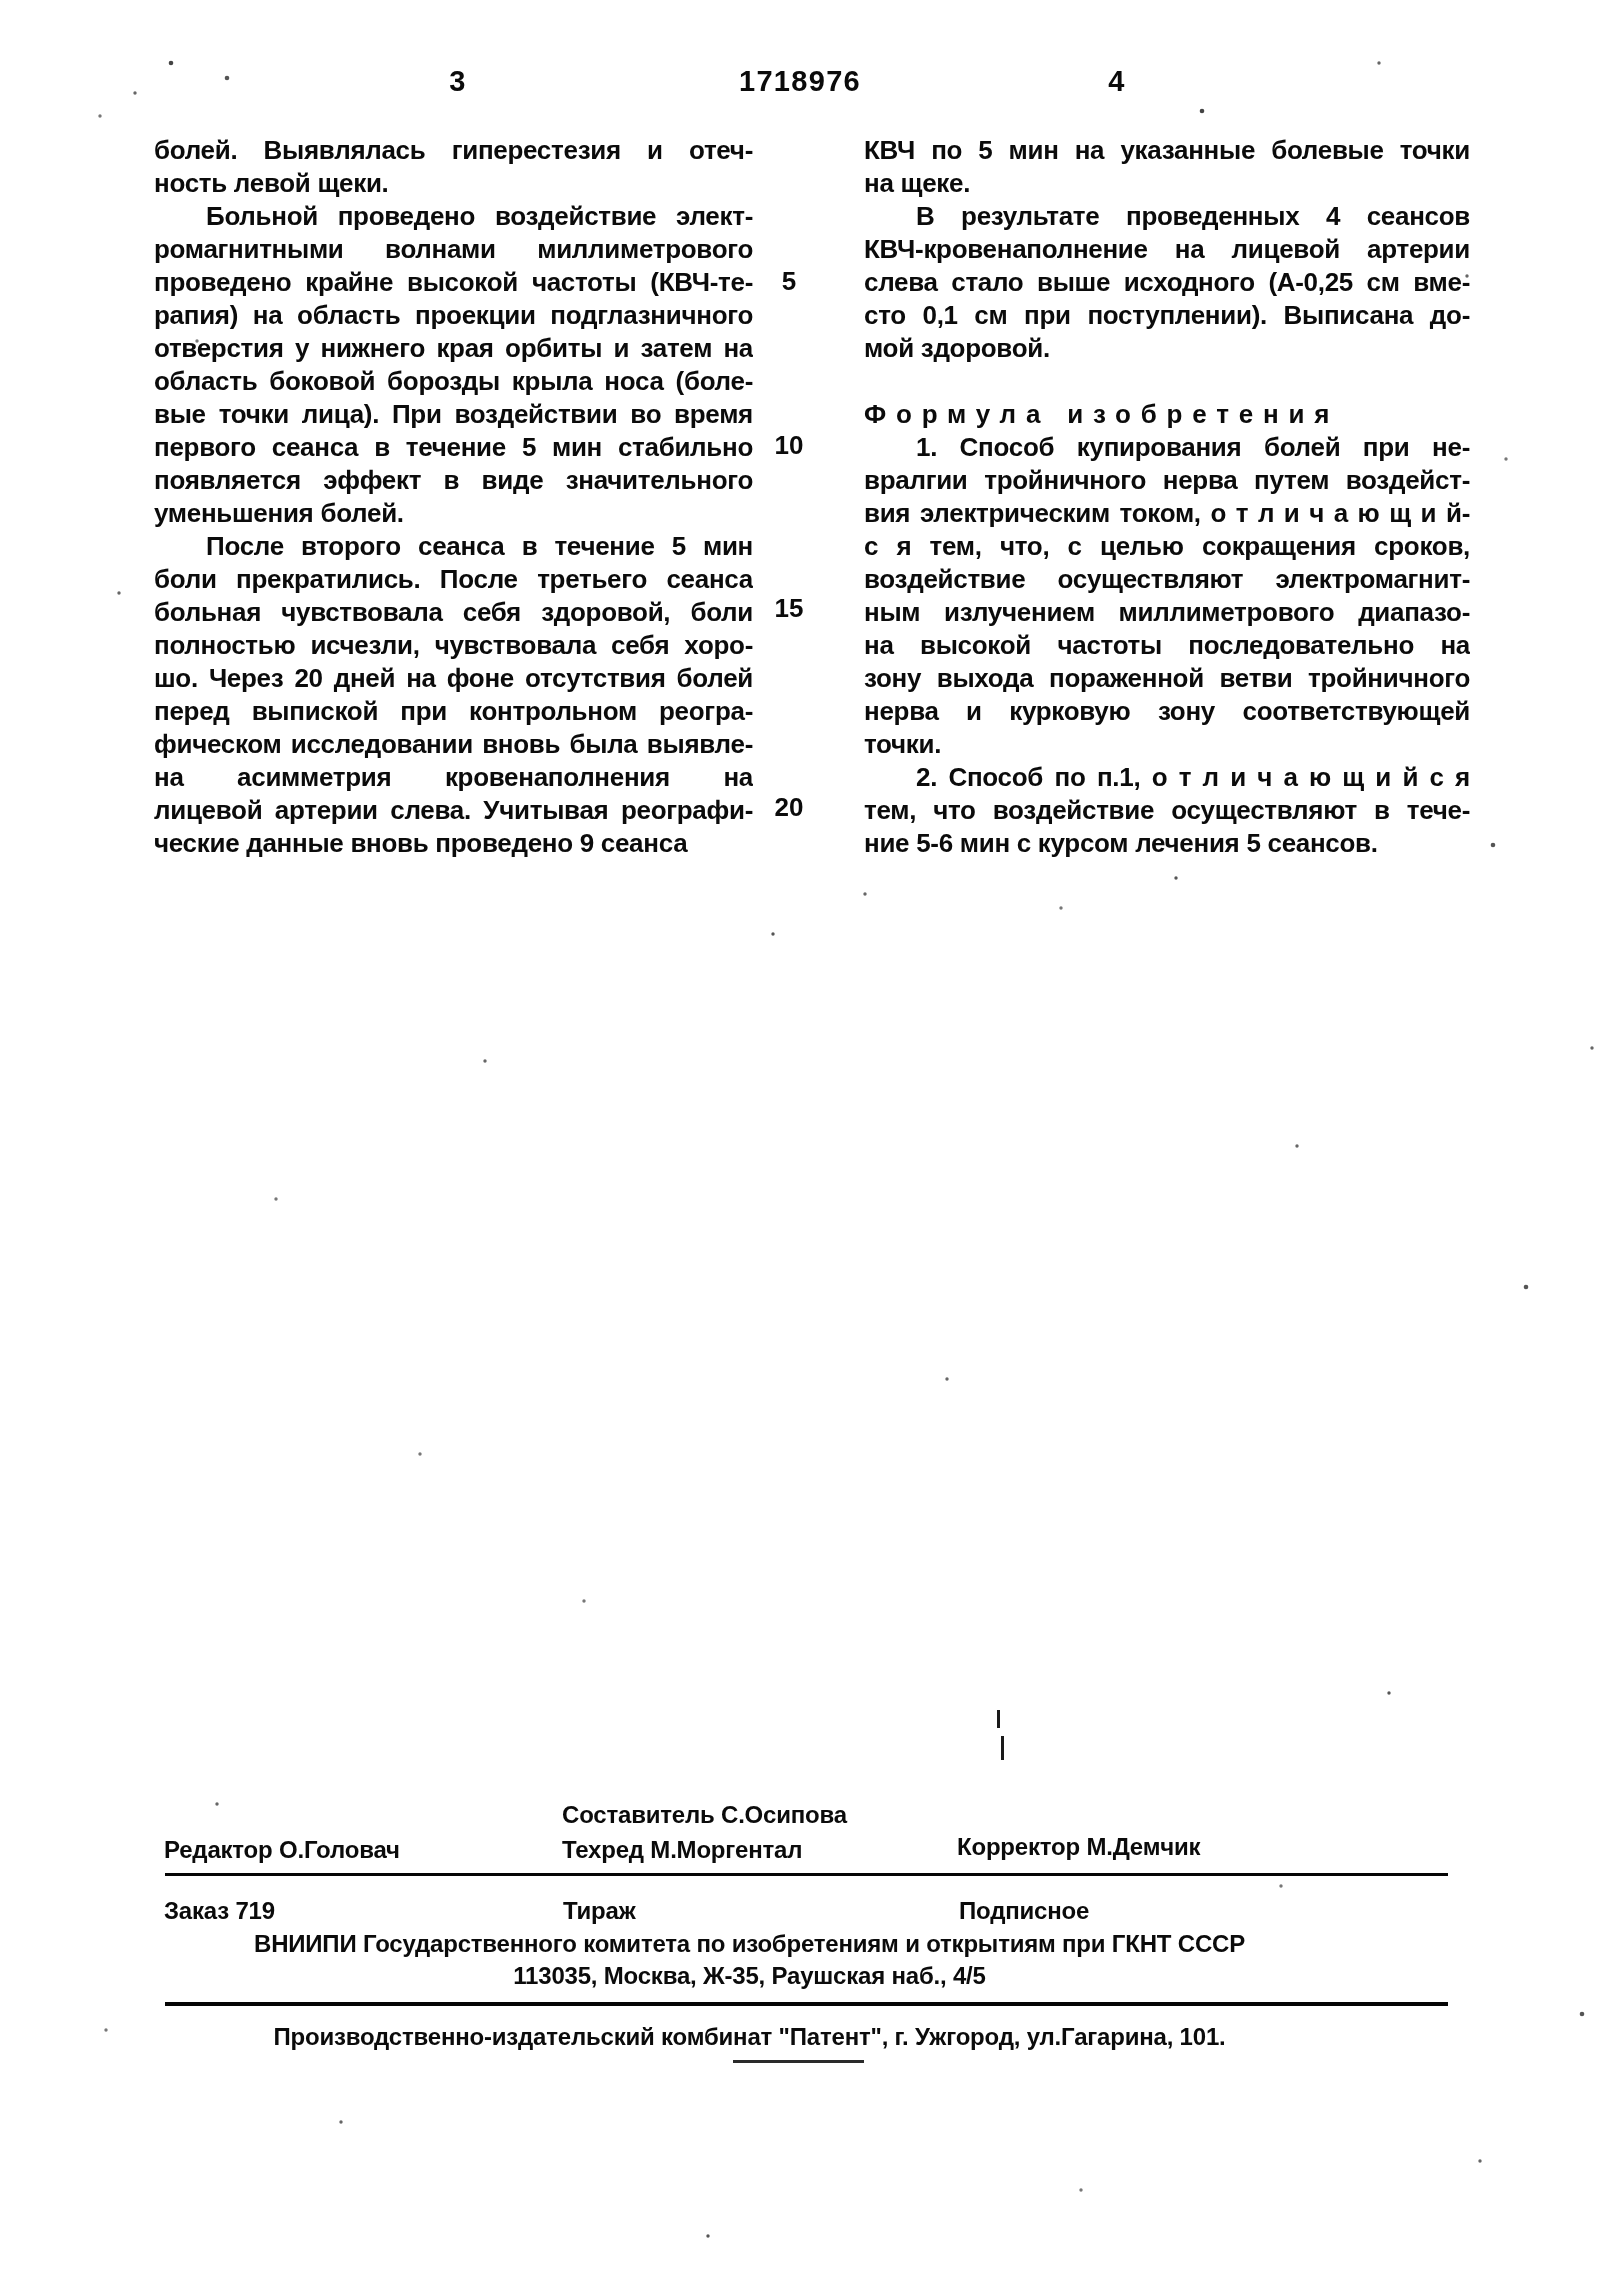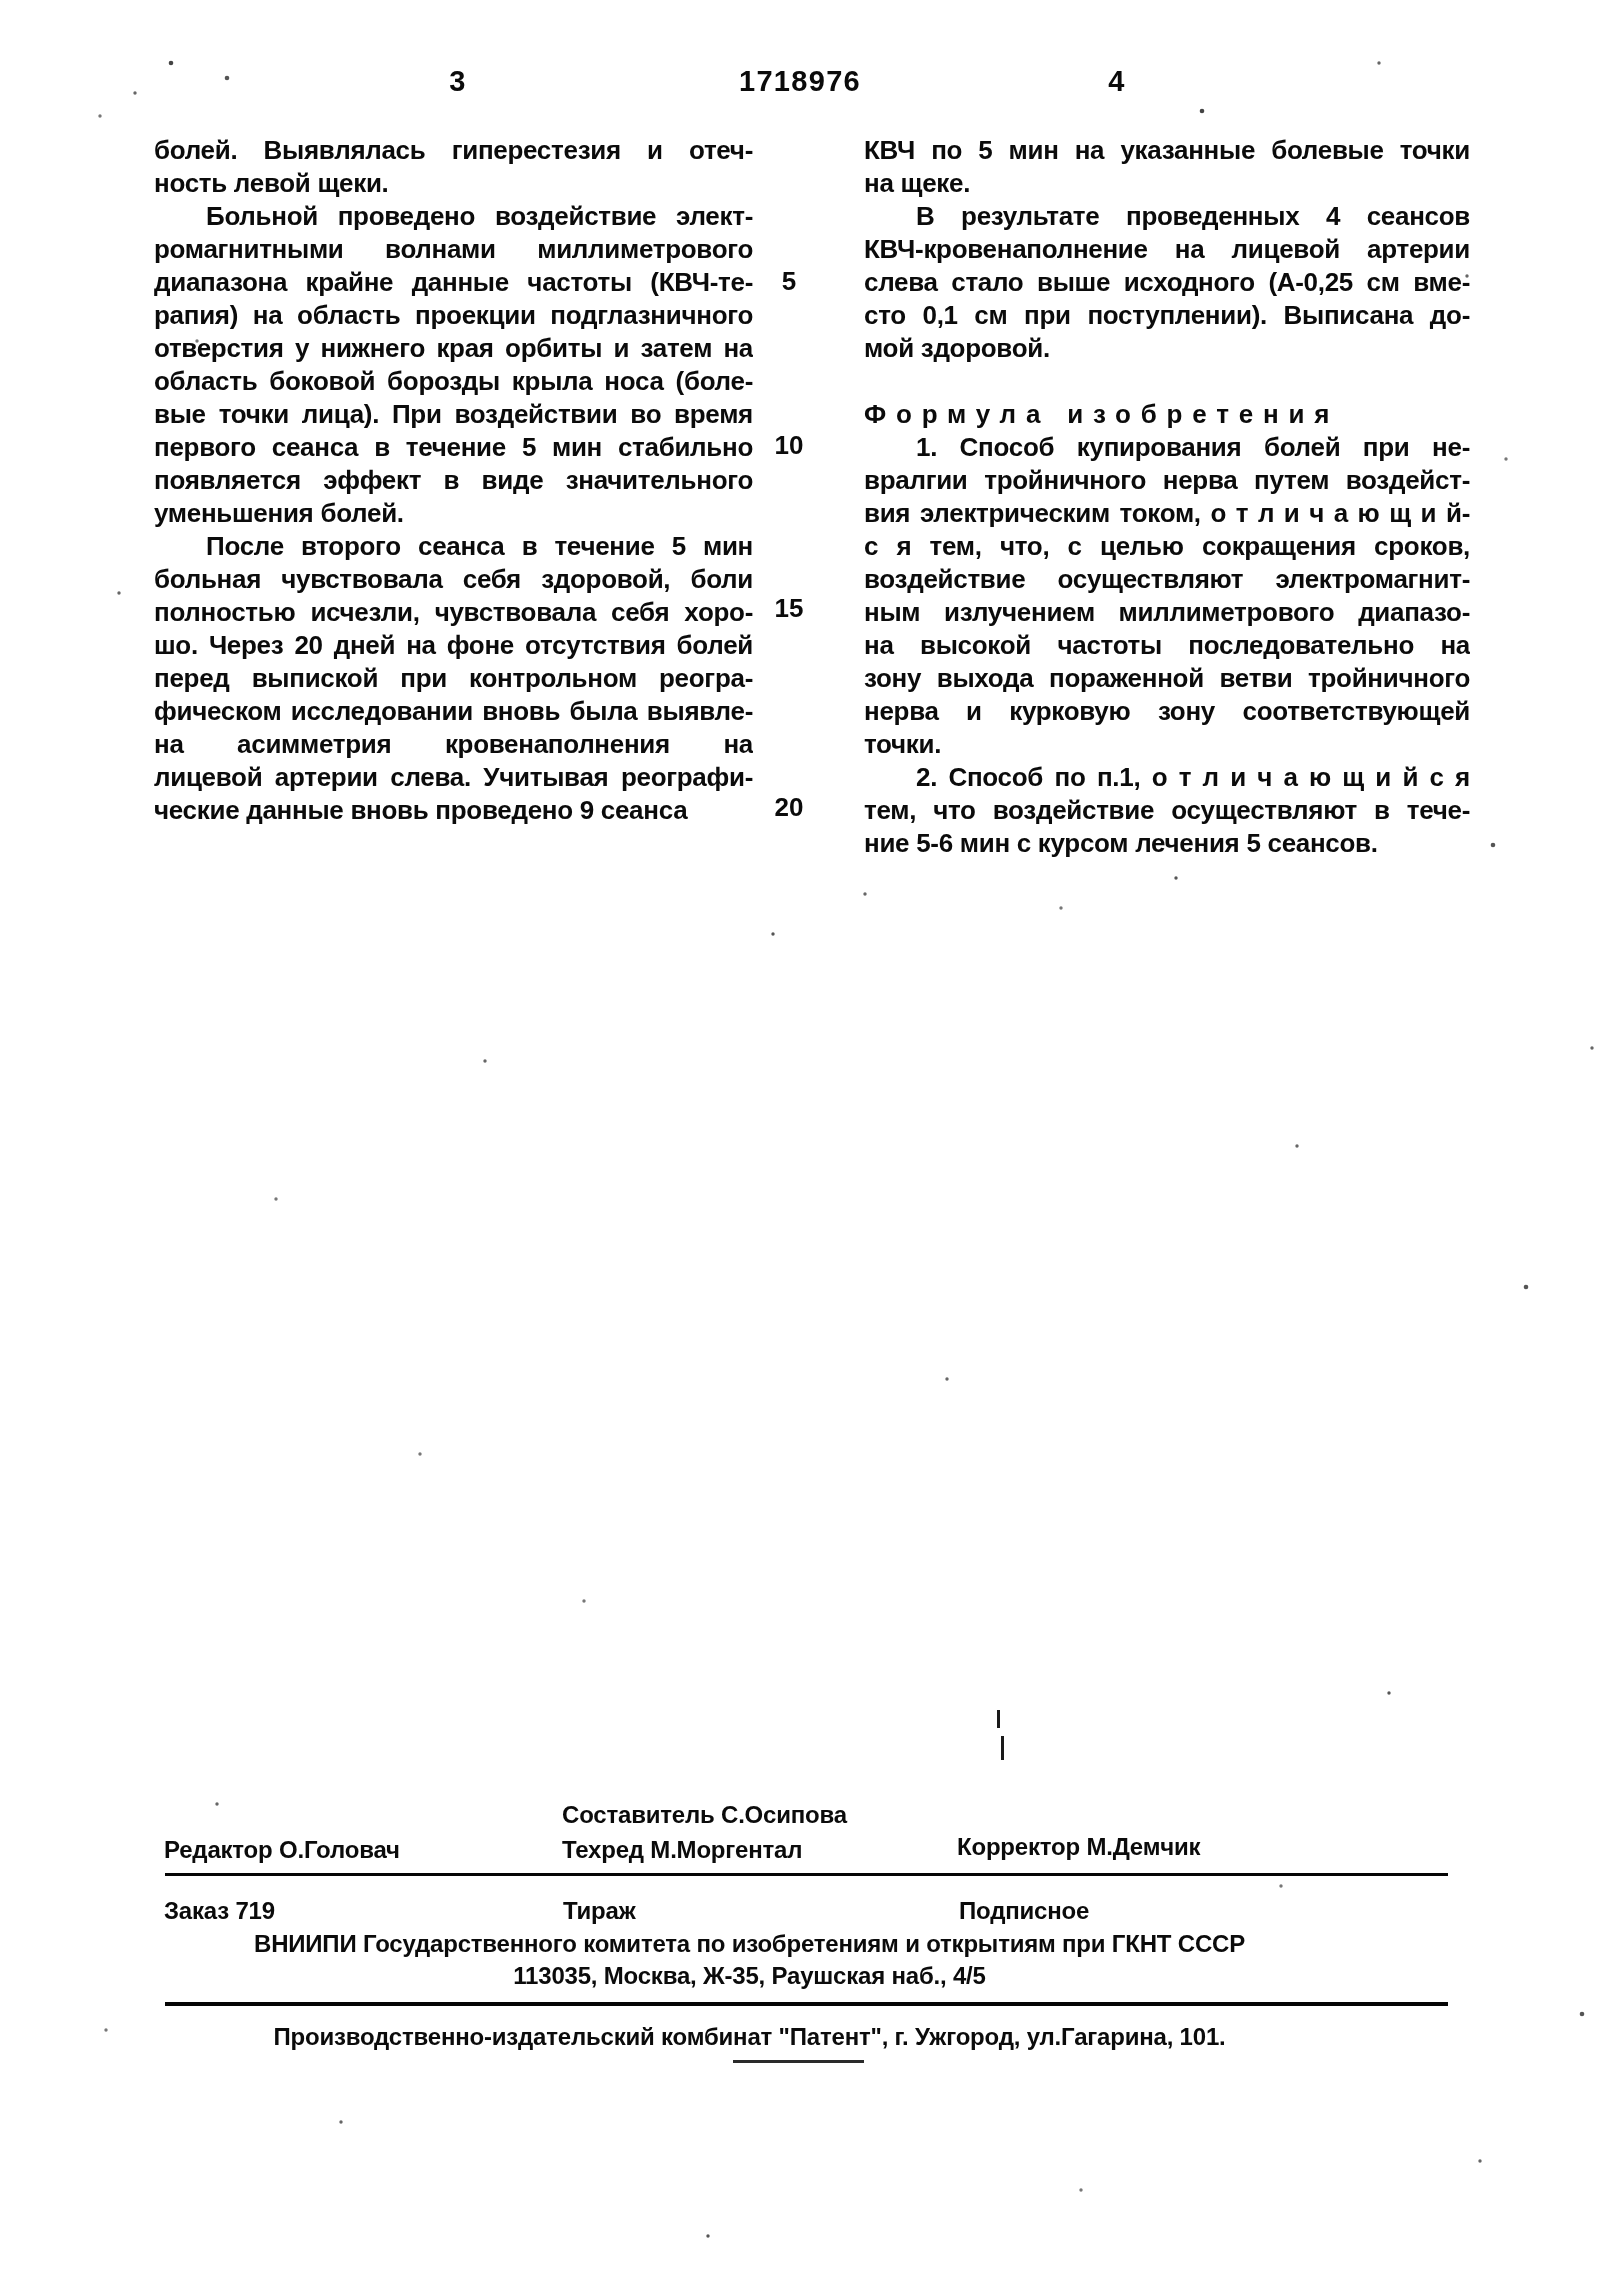--- a/index.html
+++ b/index.html
@@ -95,31 +95,32 @@
   <div class="hdr-num hdr-right">4</div>
 
   <div class="col col-left">
       <div class="para plain">
         <div class="line j">болей. Выявлялась гиперестезия и отеч-</div>
         <div class="line">ность левой щеки.</div>
       </div>
       <div class="para indent">
         <div class="line j">Больной проведено воздействие элект-</div>
         <div class="line j">ромагнитными волнами миллиметрового</div>
-        <div class="line j">диапазона крайне данные частоты (КВЧ-те-</div>
+        <div class="line j">проведено крайне высокой частоты (КВЧ-те-</div>
         <div class="line j">рапия) на область проекции подглазничного</div>
         <div class="line j">отверстия у нижнего края орбиты и затем на</div>
         <div class="line j">область боковой борозды крыла носа (боле-</div>
         <div class="line j">вые точки лица). При воздействии во время</div>
         <div class="line j">первого сеанса в течение 5 мин стабильно</div>
         <div class="line j">появляется эффект в виде значительного</div>
         <div class="line">уменьшения болей.</div>
       </div>
       <div class="para indent">
         <div class="line j">После второго сеанса в течение 5 мин</div>
+        <div class="line j">боли прекратились. После третьего сеанса</div>
         <div class="line j">больная чувствовала себя здоровой, боли</div>
         <div class="line j">полностью исчезли, чувствовала себя хоро-</div>
         <div class="line j">шо. Через 20 дней на фоне отсутствия болей</div>
         <div class="line j">перед выпиской при контрольном реогра-</div>
         <div class="line j">фическом исследовании вновь была выявле-</div>
         <div class="line j">на асимметрия кровенаполнения на</div>
         <div class="line j">лицевой артерии слева. Учитывая реографи-</div>
         <div class="line">ческие данные вновь проведено 9 сеанса</div>
       </div>
     </div>

